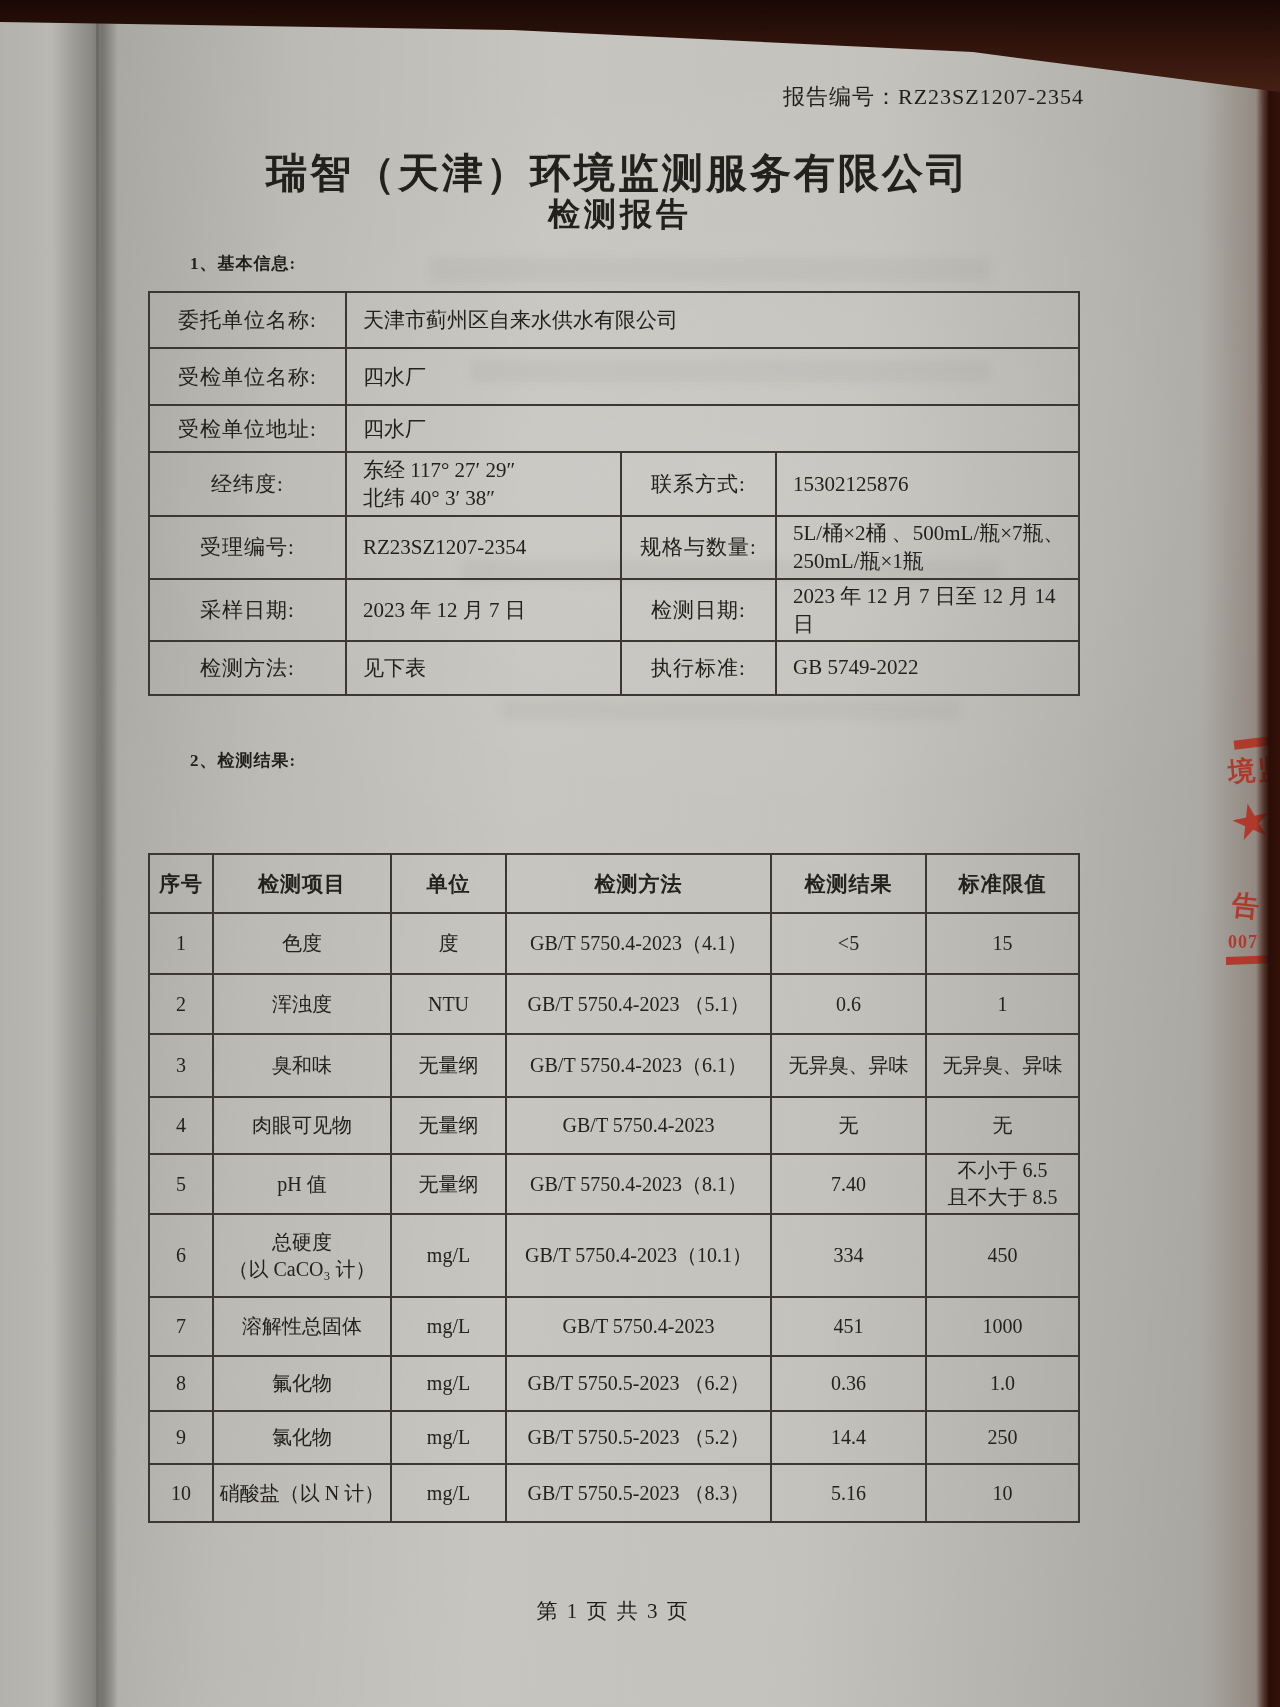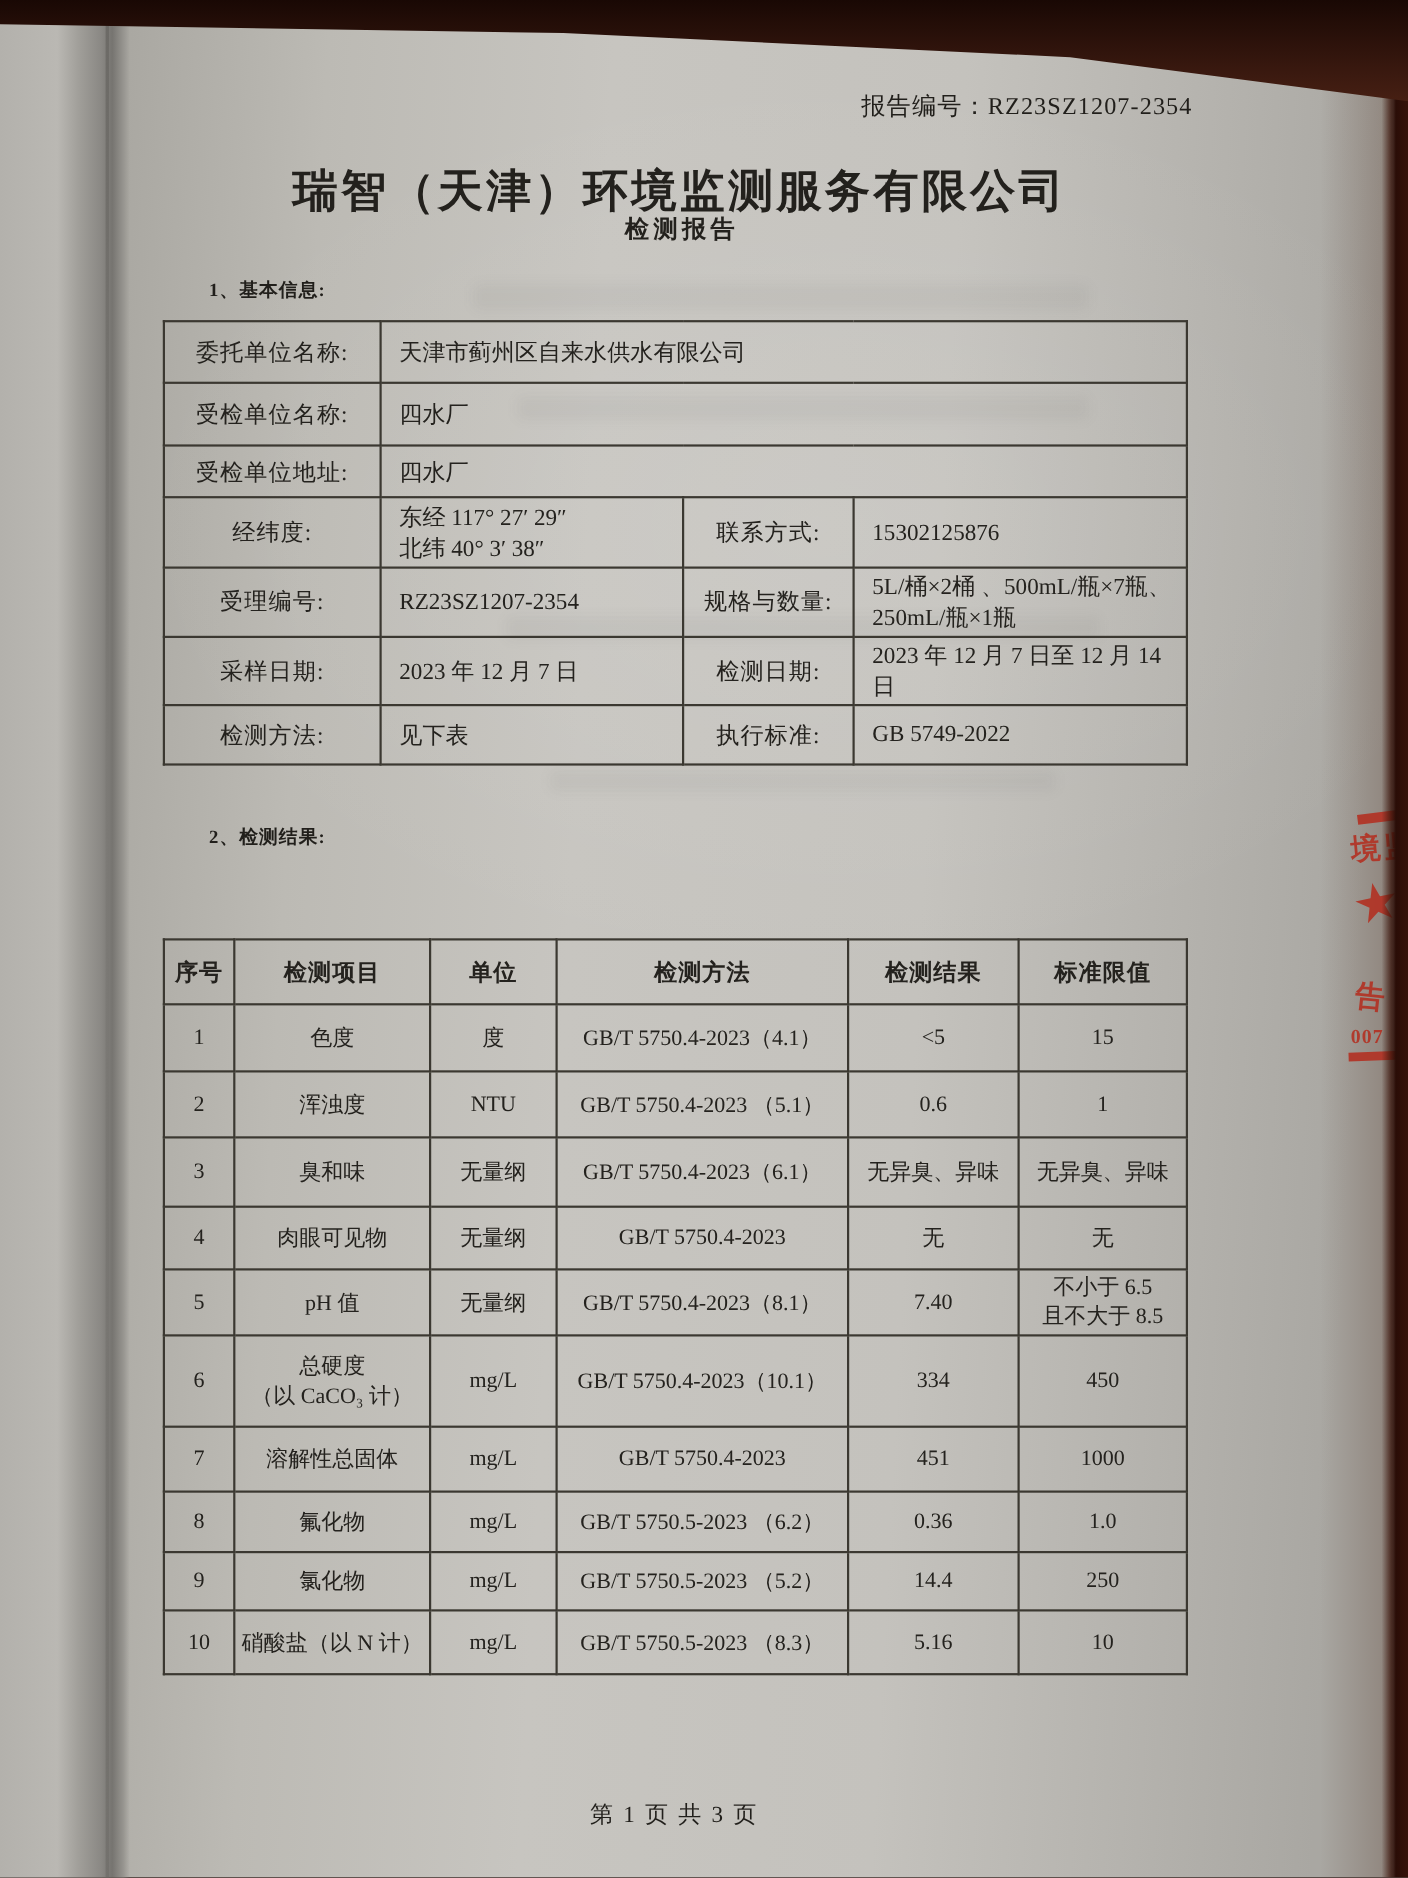--- a/index.html
+++ b/index.html
@@ -46,21 +46,21 @@
     background:linear-gradient(90deg,rgba(80,50,35,0) 0,rgba(80,50,35,0.30) 100%);
   }
 
   .report-no{position:absolute;left:783px;top:82px;font-size:22px;letter-spacing:1px;white-space:nowrap;}
   .title{
     position:absolute;left:16px;top:134px;width:1180px;margin:12px;text-align:center;
     font-size:41px;font-weight:bold;letter-spacing:3px;color:#23211d;
   }
   .subtitle{
     position:absolute;left:30px;top:193px;width:1180px;margin:0;text-align:center;
-    font-size:22px;font-weight:bold;letter-spacing:4px;color:#23211d;
+    font-size:32px;font-weight:bold;letter-spacing:4px;color:#23211d;
   }
   .sec{position:absolute;left:190px;font-size:17px;font-weight:bold;letter-spacing:1px;}
   .sec1{top:252px;}
   .sec2{top:749px;}
 
   table{border-collapse:collapse;table-layout:fixed;position:absolute;left:148px;background:transparent;}
   td{border:2px solid #3b3831;font-size:21px;vertical-align:middle;padding:2px 6px;color:#24221e;}
   .lbl{text-align:center;letter-spacing:1px;}
   .val{text-align:left;padding-left:16px;}
 
@@ -83,21 +83,21 @@
   .results tr:nth-child(4){height:63px;}
   .results tr:nth-child(5){height:57px;}
   .results tr:nth-child(6){height:57px;}
   .results tr:nth-child(7){height:83px;}
   .results tr:nth-child(8){height:59px;}
   .results tr:nth-child(9){height:55px;}
   .results tr:nth-child(10){height:53px;}
   .results tr:nth-child(11){height:58px;}
   .results tr:nth-child(12){height:57px;}
 
-  .footer{position:absolute;left:148px;top:1597px;width:930px;text-align:center;font-size:21px;letter-spacing:2px;margin-top:38px;}
+  .footer{position:absolute;left:148px;top:1597px;width:930px;text-align:center;font-size:21px;letter-spacing:2px;}
 
   
   .stamp{position:absolute;right:2px;top:736px;width:52px;height:245px;z-index:3;color:#b23325;opacity:.92;}
   .stamp .bar1{position:absolute;left:8px;top:2px;width:46px;height:9px;background:#b23325;transform:rotate(-7deg);}
   .stamp .t1{position:absolute;left:2px;top:16px;font-size:27px;font-weight:bold;white-space:nowrap;transform:rotate(-5deg);letter-spacing:3px;}
   .stamp .star{position:absolute;left:4px;top:62px;font-size:48px;line-height:1;transform:rotate(-12deg);}
   .stamp .t2{position:absolute;left:6px;top:152px;font-size:27px;font-weight:bold;transform:rotate(6deg);}
   .stamp .digits{position:absolute;left:2px;top:196px;font-size:18px;font-weight:bold;letter-spacing:1px;white-space:nowrap;}
   .stamp .bar2{position:absolute;left:0px;top:220px;width:54px;height:8px;background:#b23325;transform:rotate(-2deg);}
   .two-line div{line-height:1.35;}

